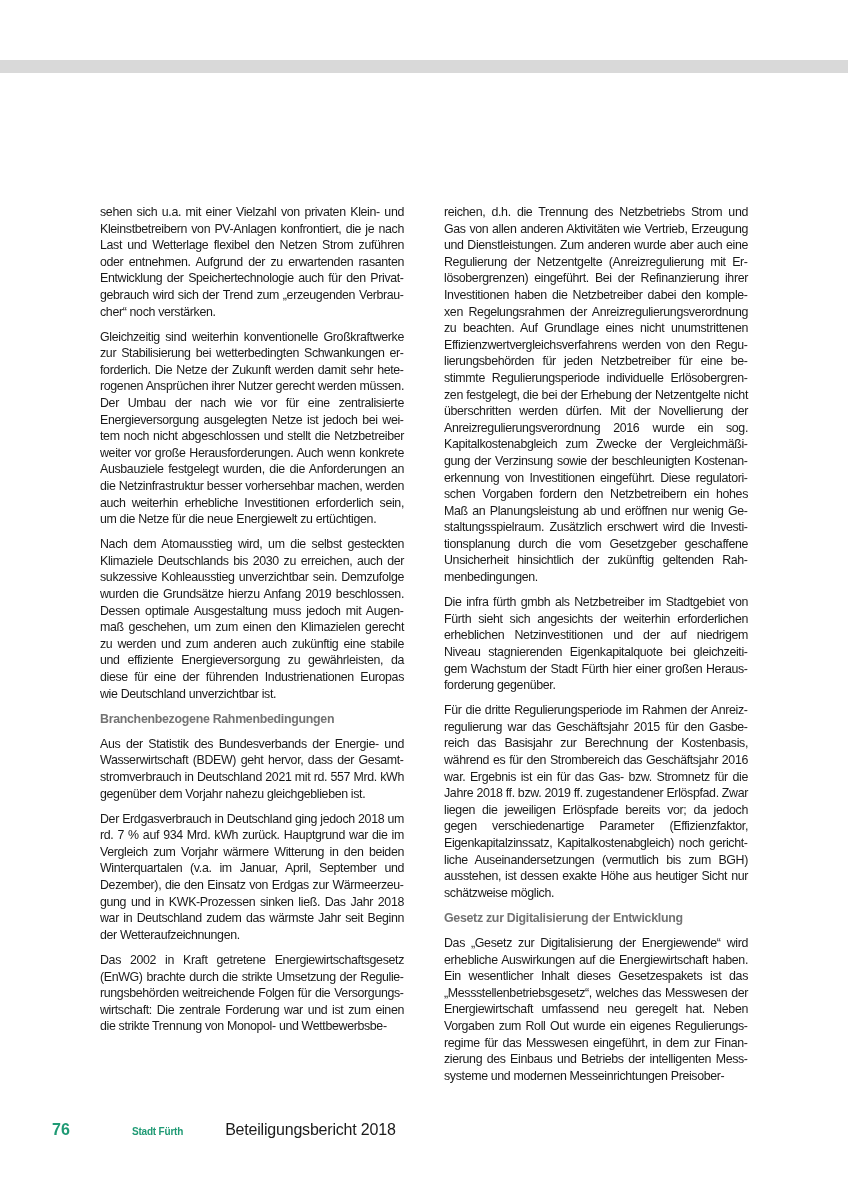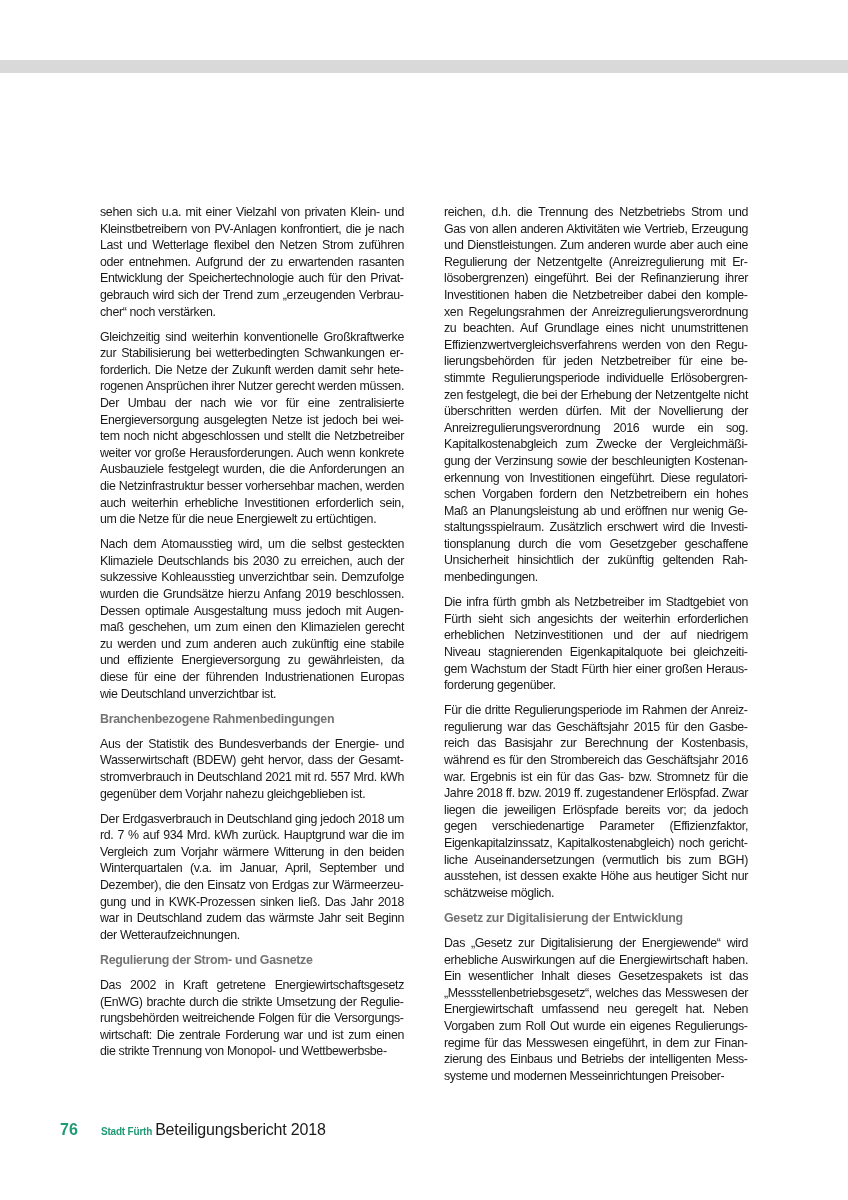--- a/index.html
+++ b/index.html
@@ -6,38 +6,37 @@
   body { width: 848px; height: 1200px; position: relative; overflow: hidden;
          font-family: "Liberation Sans", sans-serif; color: #1a1a1a; }
   .topbar { position: absolute; left: 0; top: 60px; width: 848px; height: 13px; background: #d9d9d9; }
   .col { position: absolute; top: 204px; width: 304px; font-size: 12.4px; line-height: 16.6px;
          letter-spacing: -0.35px; text-align: justify; hyphens: manual; }
   .col.left { left: 100px; }
   .col.right { left: 444px; }
   .col p { margin: 0 0 8.5px 0; }
   .col h3 { margin: 0 0 8.5px 0; font-size: 12.4px; line-height: 16.6px; font-weight: bold;
             color: #737373; letter-spacing: -0.3px; }
-  .footer { position: absolute; top: 1121px; left: 60px; display: flex; align-items: baseline; }
+  .footer { position: absolute; top: 1121px; left: 52px; display: flex; align-items: baseline; gap: 39px; }
   .page-num { font-size: 16px; font-weight: bold; color: #1f9a74; width: 41px; }
   .brand { font-size: 10px; font-weight: bold; color: #1f9a74; letter-spacing: -0.2px; margin-right: 3px; text-align: center; }
   .report { font-size: 16px; color: #1a1a1a; letter-spacing: -0.2px; }
 </style>
 </head>
 <body>
 
 <div class="topbar"></div>
 
 <div class="col left">
   <p>sehen sich u.a. mit einer Vielzahl von privaten Klein- und Kleinstbetreibern von PV-Anlagen konfrontiert, die je nach Last und Wetterlage flexibel den Netzen Strom zuführen oder entnehmen. Aufgrund der zu erwartenden rasanten Entwicklung der Speichertechnologie auch für den Privat­gebrauch wird sich der Trend zum „erzeugenden Verbrau­cher“ noch verstärken.</p>
   <p>Gleichzeitig sind weiterhin konventionelle Großkraftwerke zur Stabilisierung bei wetterbedingten Schwankungen er­forderlich. Die Netze der Zukunft werden damit sehr hete­rogenen Ansprüchen ihrer Nutzer gerecht werden müs­sen. Der Umbau der nach wie vor für eine zentralisierte Energieversorgung ausgelegten Netze ist jedoch bei wei­tem noch nicht abgeschlossen und stellt die Netzbetreiber weiter vor große Herausforderungen. Auch wenn konkrete Ausbauziele festgelegt wurden, die die Anforderungen an die Netzinfrastruktur besser vorhersehbar machen, wer­den auch weiterhin erhebliche Investitionen erforderlich sein, um die Netze für die neue Energiewelt zu ertüchti­gen.</p>
   <p>Nach dem Atomausstieg wird, um die selbst gesteckten Klimaziele Deutschlands bis 2030 zu erreichen, auch der sukzessive Kohleausstieg unverzichtbar sein. Demzufolge wurden die Grundsätze hierzu Anfang 2019 beschlossen. Dessen optimale Ausgestaltung muss jedoch mit Augen­maß geschehen, um zum einen den Klimazielen gerecht zu werden und zum anderen auch zukünftig eine stabile und effiziente Energieversorgung zu gewährleisten, da diese für eine der führenden Industrienationen Europas wie Deutschland unverzichtbar ist.</p>
   <h3>Branchenbezogene Rahmenbedingungen</h3>
   <p>Aus der Statistik des Bundesverbands der Energie- und Wasserwirtschaft (BDEW) geht hervor, dass der Gesamt­stromverbrauch in Deutschland 2021 mit rd. 557 Mrd. kWh gegenüber dem Vorjahr nahezu gleichgeblieben ist.</p>
   <p>Der Erdgasverbrauch in Deutschland ging jedoch 2018 um rd. 7 % auf 934 Mrd. kWh zurück. Hauptgrund war die im Vergleich zum Vorjahr wärmere Witterung in den bei­den Winterquartalen (v.a. im Januar, April, September und Dezember), die den Einsatz von Erdgas zur Wärmeerzeu­gung und in KWK-Prozessen sinken ließ. Das Jahr 2018 war in Deutschland zudem das wärmste Jahr seit Beginn der Wetteraufzeichnungen.</p>
-  <h3>Regulierung der Strom- und Gasnetze</h3>
   <p>Das 2002 in Kraft getretene Energiewirtschaftsgesetz (EnWG) brachte durch die strikte Umsetzung der Regulie­rungsbehörden weitreichende Folgen für die Versorgungs­wirtschaft: Die zentrale Forderung war und ist zum einen die strikte Trennung von Monopol- und Wettbewerbsbe-</p>
 </div>
 
 <div class="col right">
   <p>reichen, d.h. die Trennung des Netzbetriebs Strom und Gas von allen anderen Aktivitäten wie Vertrieb, Erzeugung und Dienstleistungen. Zum anderen wurde aber auch eine Regulierung der Netzentgelte (Anreizregulierung mit Er­lösobergrenzen) eingeführt. Bei der Refinanzierung ihrer Investitionen haben die Netzbetreiber dabei den komple­xen Regelungsrahmen der Anreizregulierungsverordnung zu beachten. Auf Grundlage eines nicht unumstrittenen Effizienzwertvergleichsverfahrens werden von den Regu­lierungsbehörden für jeden Netzbetreiber für eine be­stimmte Regulierungsperiode individuelle Erlösobergren­zen festgelegt, die bei der Erhebung der Netzentgelte nicht überschritten werden dürfen. Mit der Novellierung der Anreizregulierungsverordnung 2016 wurde ein sog. Kapitalkostenabgleich zum Zwecke der Vergleichmäßi­gung der Verzinsung sowie der beschleunigten Kostenan­erkennung von Investitionen eingeführt. Diese regulatori­schen Vorgaben fordern den Netzbetreibern ein hohes Maß an Planungsleistung ab und eröffnen nur wenig Ge­staltungsspielraum. Zusätzlich erschwert wird die Investi­tionsplanung durch die vom Gesetzgeber geschaffene Unsicherheit hinsichtlich der zukünftig geltenden Rah­menbedingungen.</p>
   <p>Die infra fürth gmbh als Netzbetreiber im Stadtgebiet von Fürth sieht sich angesichts der weiterhin erforderlichen erheblichen Netzinvestitionen und der auf niedrigem Niveau stagnierenden Eigenkapitalquote bei gleichzeiti­gem Wachstum der Stadt Fürth hier einer großen Heraus­forderung gegenüber.</p>
   <p>Für die dritte Regulierungsperiode im Rahmen der Anreiz­regulierung war das Geschäftsjahr 2015 für den Gasbe­reich das Basisjahr zur Berechnung der Kostenbasis, während es für den Strombereich das Geschäftsjahr 2016 war. Ergebnis ist ein für das Gas- bzw. Stromnetz für die Jahre 2018 ff. bzw. 2019 ff. zugestandener Erlöspfad. Zwar liegen die jeweiligen Erlöspfade bereits vor; da je­doch gegen verschiedenartige Parameter (Effizienzfaktor, Eigenkapitalzinssatz, Kapitalkostenabgleich) noch gericht­liche Auseinandersetzungen (vermutlich bis zum BGH) ausstehen, ist dessen exakte Höhe aus heutiger Sicht nur schätzweise möglich.</p>
   <h3>Gesetz zur Digitalisierung der Entwicklung</h3>
   <p>Das „Gesetz zur Digitalisierung der Energiewende“ wird erhebliche Auswirkungen auf die Energiewirtschaft haben. Ein wesentlicher Inhalt dieses Gesetzespakets ist das „Messstellenbetriebsgesetz“, welches das Messwesen der Energiewirtschaft umfassend neu geregelt hat. Neben Vorgaben zum Roll Out wurde ein eigenes Regulierungs­regime für das Messwesen eingeführt, in dem zur Finan­zierung des Einbaus und Betriebs der intelligenten Mess­systeme und modernen Messeinrichtungen Preisober-</p>
 </div>

